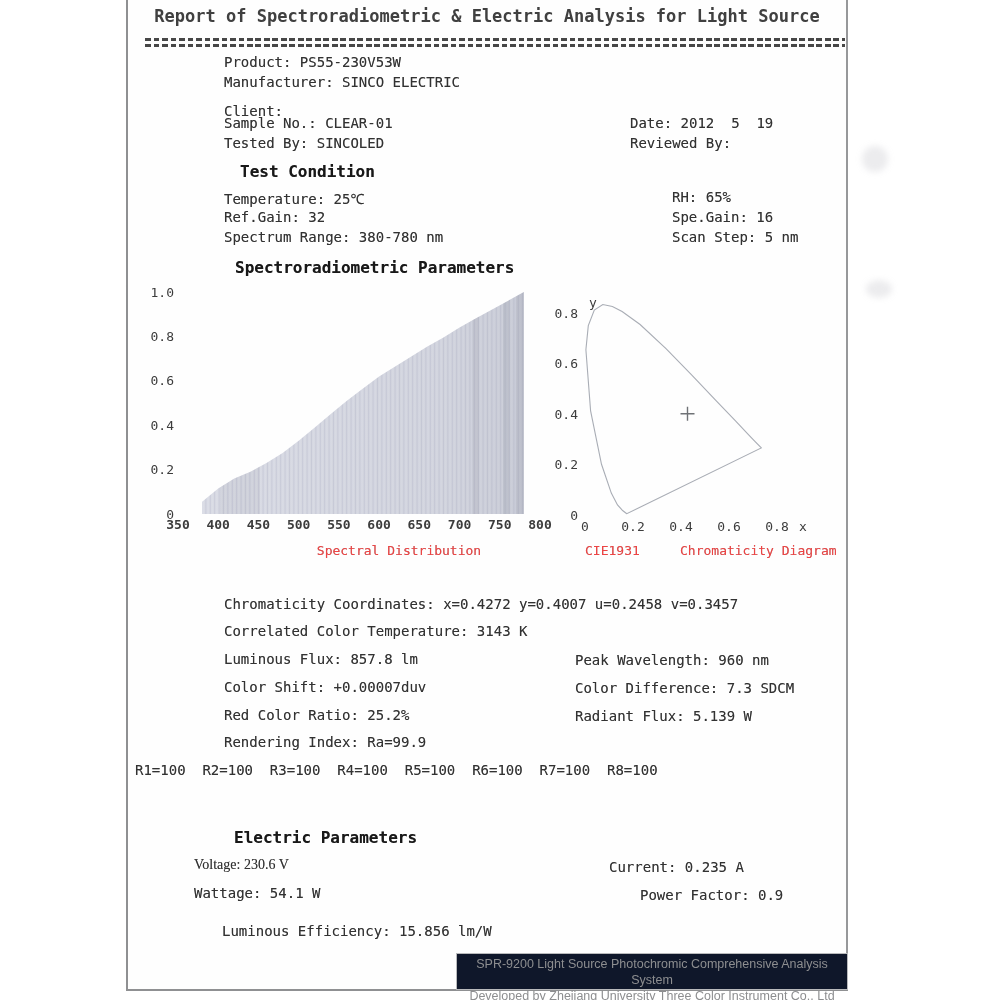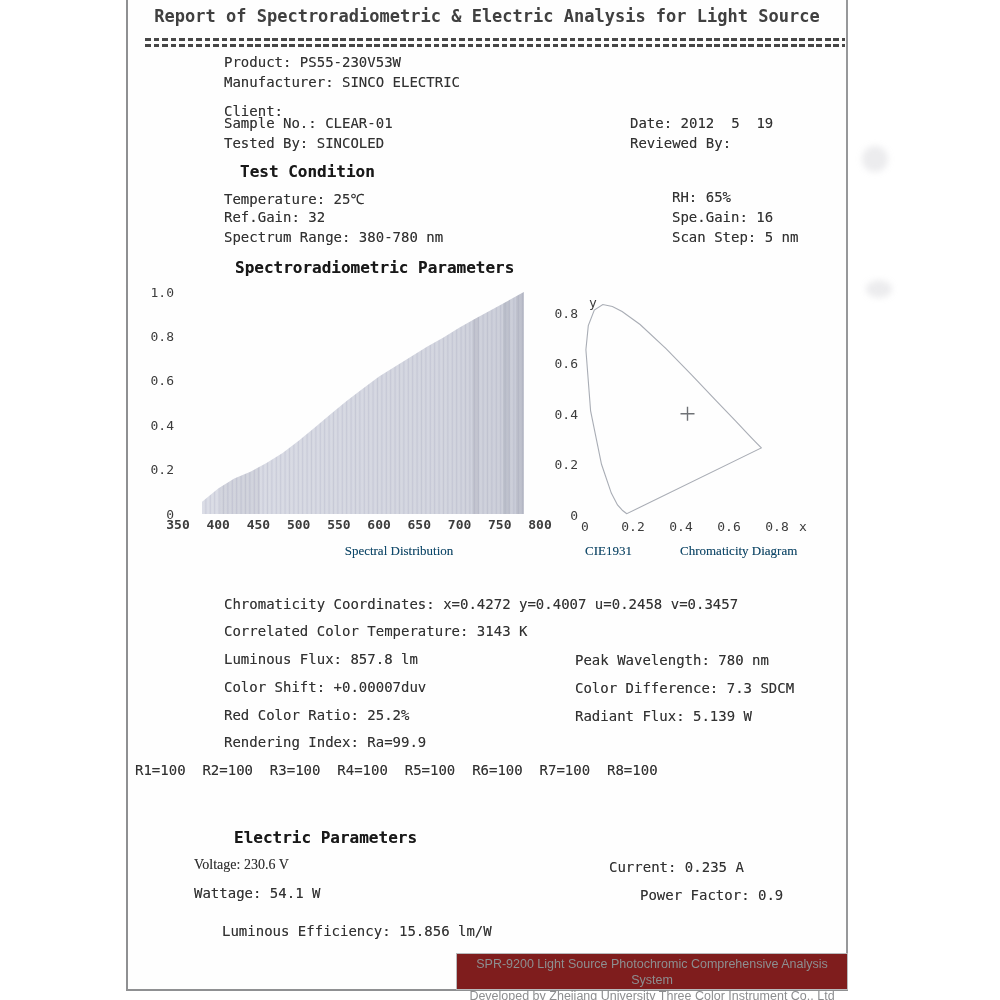--- a/index.html
+++ b/index.html
@@ -23,33 +23,32 @@
   }
   .line{
     position:absolute;white-space:pre;font-size:14px;color:#323232;
     text-shadow:0 0 0.5px rgba(60,60,60,0.5);
   }
   .heading{
     position:absolute;white-space:pre;font-size:16px;font-weight:bold;color:#181818;
     text-shadow:0 0 0.5px rgba(40,40,40,0.5);
   }
   .caption{
-    position:absolute;white-space:pre;font-size:13px;color:#0c4a6e;
+    position:absolute;white-space:pre;font-size:13px;color:#ef4444;
     text-shadow:0 0 0.5px rgba(60,60,60,0.45);
-    font-family:Liberation Serif, serif;
   }
   svg.chart{position:absolute;overflow:visible;}
   svg.chart text{
     font-family:"DejaVu Sans Mono",monospace;font-size:13px;fill:#3c3c3c;
   }
   .footer-box{
     position:absolute;left:328px;top:953px;width:392px;height:37px;
     border:1px solid #b9babc;box-sizing:border-box;
     font-family:"Liberation Sans",sans-serif;font-size:12.5px;color:#8d8e90;
-    text-align:center;line-height:16px;padding-top:2px;background:#7f1d1d;
+    text-align:center;line-height:16px;padding-top:2px;background:#0f172a;
   }
   .artifact{
     position:absolute;border-radius:50%;
     background:rgba(150,152,160,0.18);filter:blur(3px);
   }
 </style>
 </head>
 <body>
 
 <div class="artifact" style="left:136px;top:170px;width:26px;height:30px;"></div>
@@ -146,21 +145,21 @@
         <text x="649.0" y="531" text-anchor="middle">0.8</text>
         <text x="675.0" y="531" text-anchor="middle">x</text>
       </g>
   </svg>
   <div class="caption" style="left:457px;top:543px;">CIE1931</div>
   <div class="caption" style="left:552px;top:543px;">Chromaticity Diagram</div>
 
   <div class="line" style="left:96px;top:596px;">Chromaticity Coordinates: x=0.4272 y=0.4007 u=0.2458 v=0.3457</div>
   <div class="line" style="left:96px;top:623px;">Correlated Color Temperature: 3143 K</div>
   <div class="line" style="left:96px;top:651px;">Luminous Flux: 857.8 lm</div>
-  <div class="line" style="left:447px;top:652px;">Peak Wavelength: 780 nm</div>
+  <div class="line" style="left:447px;top:652px;">Peak Wavelength: 960 nm</div>
   <div class="line" style="left:96px;top:679px;">Color Shift: +0.00007duv</div>
   <div class="line" style="left:447px;top:680px;">Color Difference: 7.3 SDCM</div>
   <div class="line" style="left:96px;top:707px;">Red Color Ratio: 25.2%</div>
   <div class="line" style="left:447px;top:708px;">Radiant Flux: 5.139 W</div>
   <div class="line" style="left:96px;top:734px;">Rendering Index: Ra=99.9</div>
   <div class="line" style="left:7px;top:762px;">R1=100  R2=100  R3=100  R4=100  R5=100  R6=100  R7=100  R8=100</div>
 
   <div class="heading" style="left:106px;top:828px;">Electric Parameters</div>
   <div class="line" style="left:66px;top:857px;font-family:Liberation Serif, serif;">Voltage: 230.6 V</div>
   <div class="line" style="left:481px;top:859px;">Current: 0.235 A</div>

